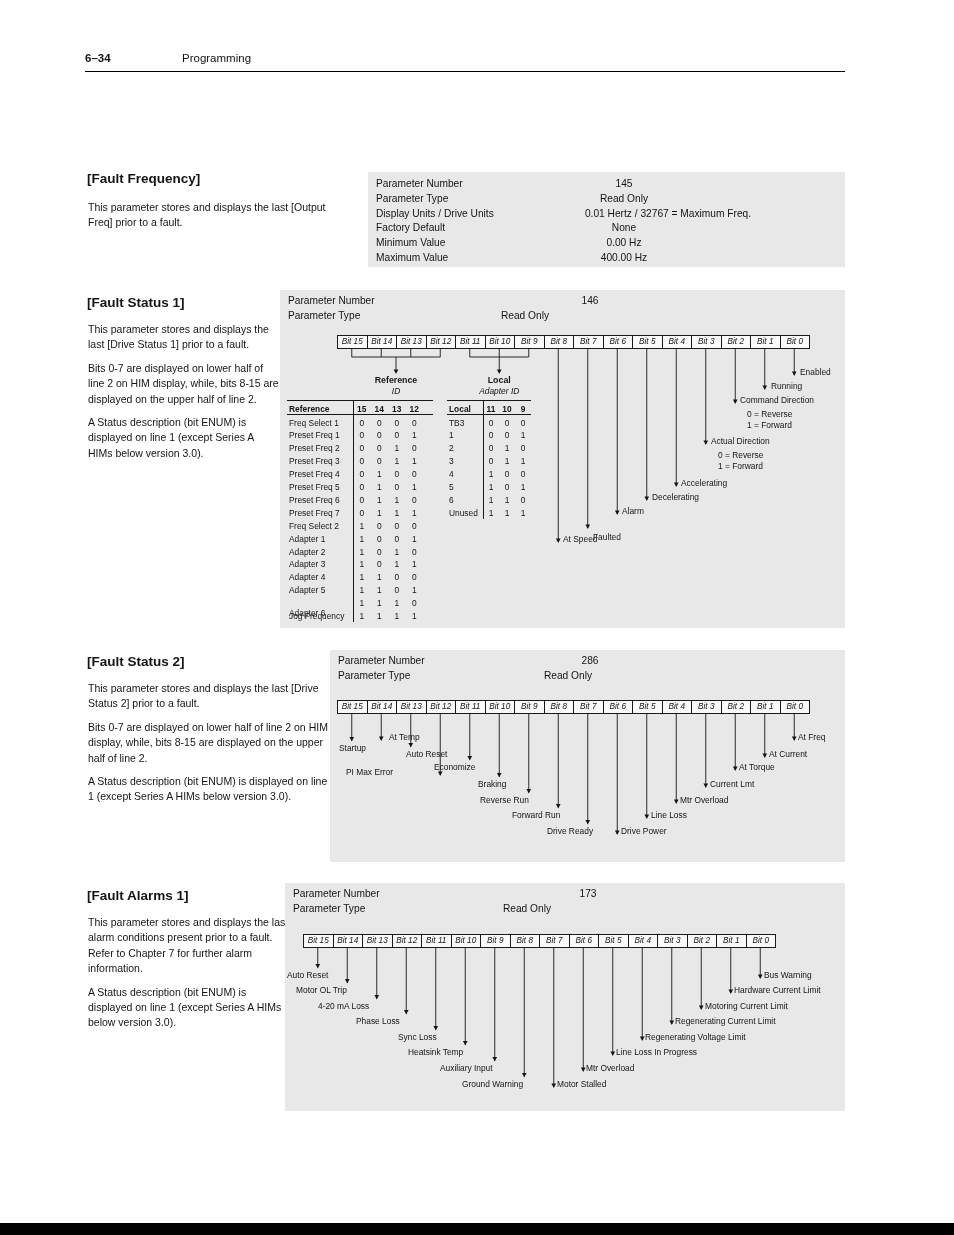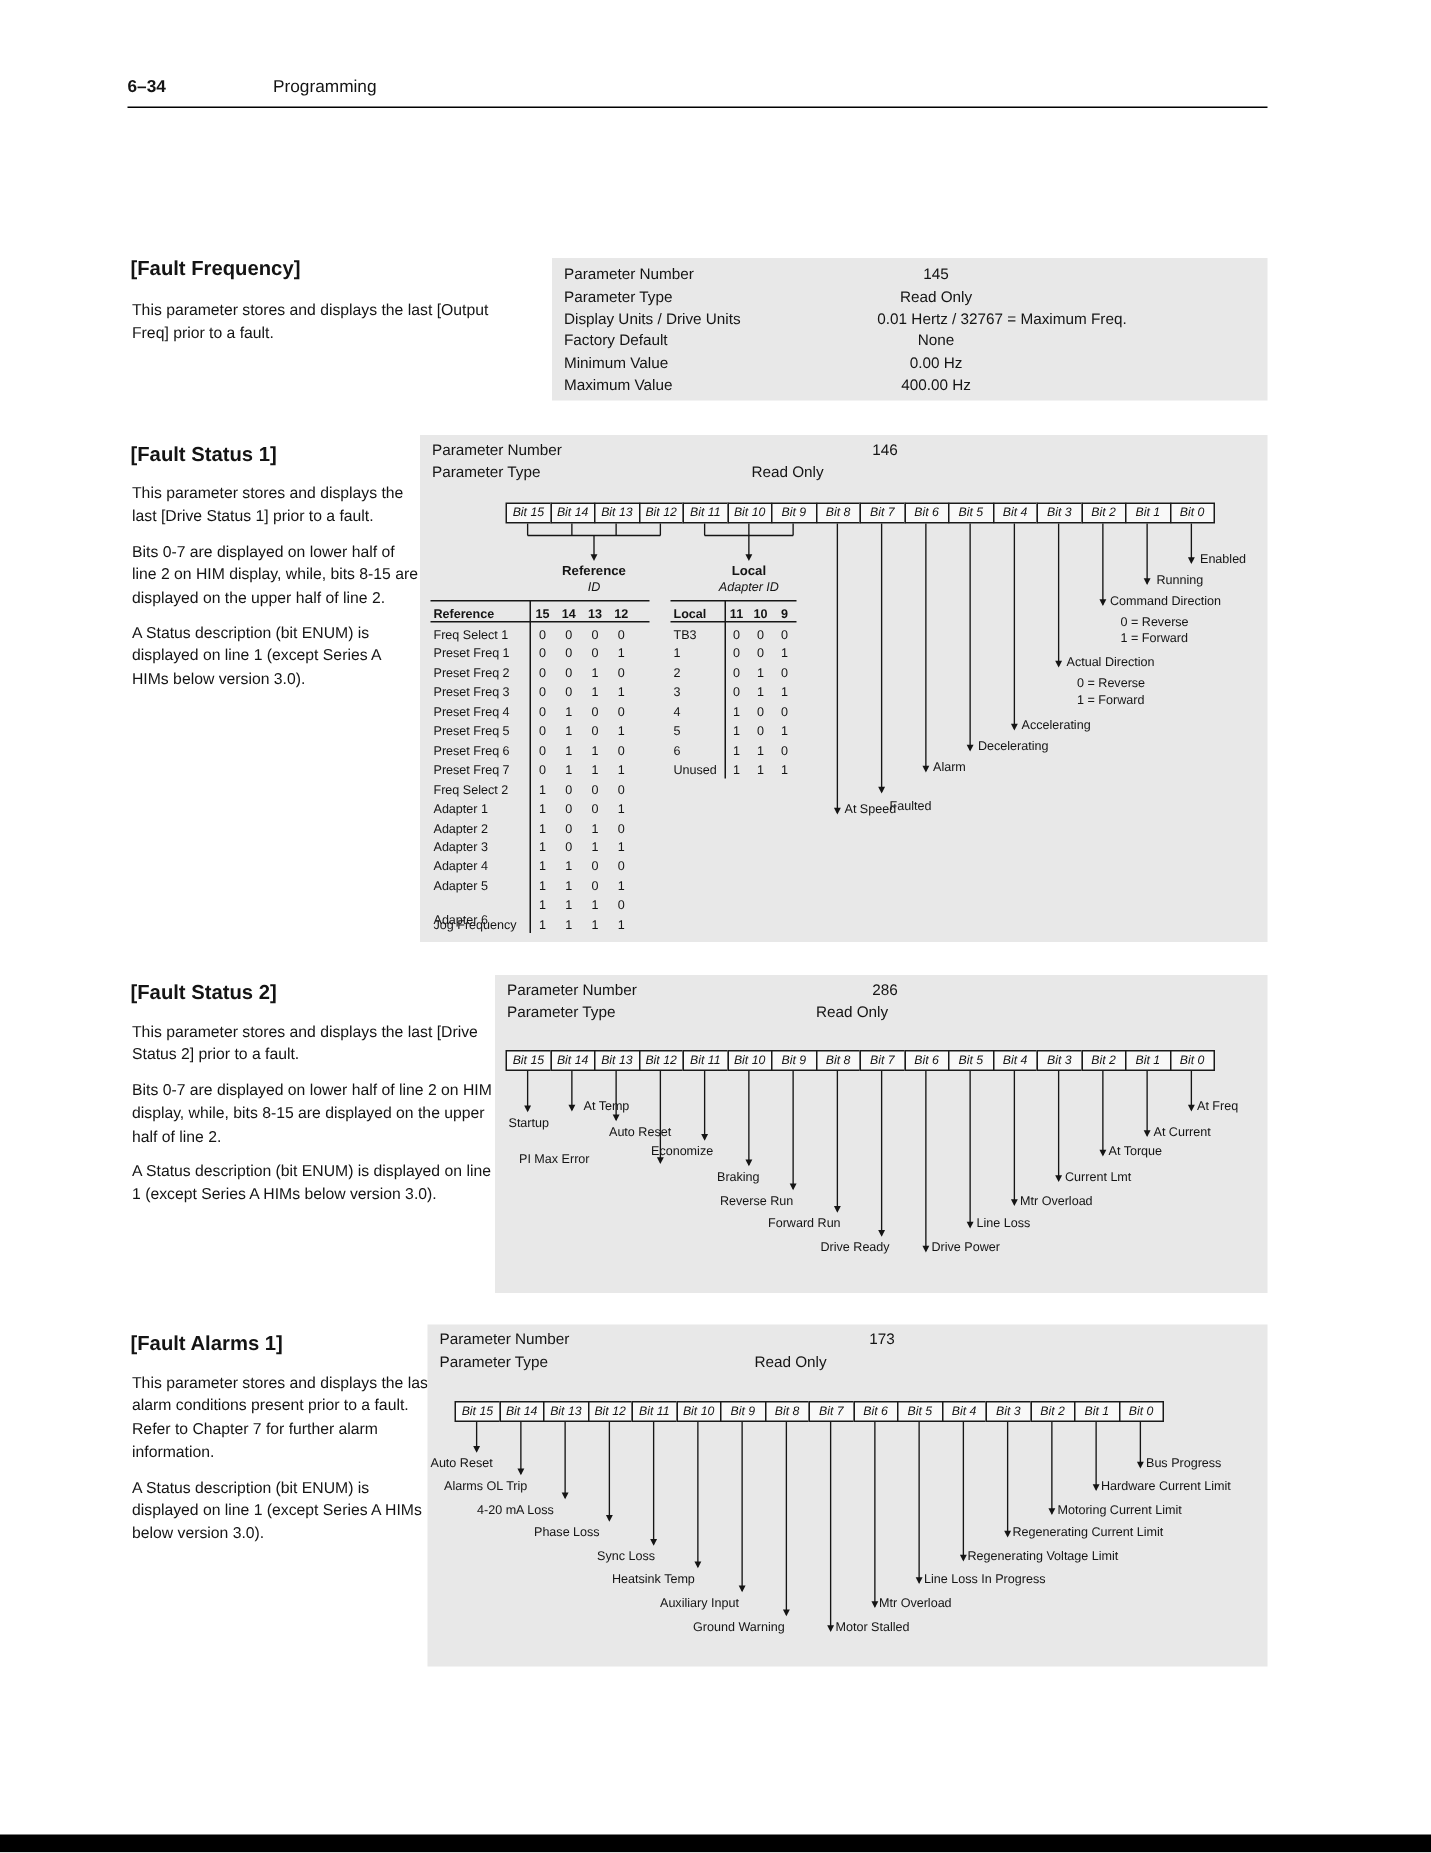--- a/index.html
+++ b/index.html
@@ -394,31 +394,31 @@
         <line x1="386.75" y1="65" x2="386.75" y2="141" stroke="#151515" stroke-width="0.9"></line>
         <polygon points="384.45,137.5 389.05,137.5 386.75,142" fill="#151515"></polygon>
         <line x1="416.25" y1="65" x2="416.25" y2="126" stroke="#151515" stroke-width="0.9"></line>
         <polygon points="413.95,122.5 418.55,122.5 416.25,127" fill="#151515"></polygon>
         <line x1="445.75" y1="65" x2="445.75" y2="110" stroke="#151515" stroke-width="0.9"></line>
         <polygon points="443.45,106.5 448.05,106.5 445.75,111" fill="#151515"></polygon>
         <line x1="475.25" y1="65" x2="475.25" y2="95" stroke="#151515" stroke-width="0.9"></line>
         <polygon points="472.95,91.5 477.55,91.5 475.25,96" fill="#151515"></polygon>
       </svg>
       <div class="blabel" style="position: absolute; left: 2px; top: 87px;">Auto Reset</div>
-      <div class="blabel" style="position: absolute; left: 11px; top: 102px;">Alarms OL Trip</div>
+      <div class="blabel" style="position: absolute; left: 11px; top: 102px;">Motor OL Trip</div>
       <div class="blabel" style="position: absolute; left: 33px; top: 118px;">4-20 mA Loss</div>
       <div class="blabel" style="position: absolute; left: 71px; top: 133px;">Phase Loss</div>
       <div class="blabel" style="position: absolute; left: 113px; top: 149px;">Sync Loss</div>
       <div class="blabel" style="position: absolute; left: 123px; top: 164px;">Heatsink Temp</div>
       <div class="blabel" style="position: absolute; left: 155px; top: 180px;">Auxiliary Input</div>
       <div class="blabel" style="position: absolute; left: 177px; top: 196px;">Ground Warning</div>
       <div class="blabel" style="position: absolute; left: 272px; top: 196px;">Motor Stalled</div>
       <div class="blabel" style="position: absolute; left: 301px; top: 180px;">Mtr Overload</div>
       <div class="blabel" style="position: absolute; left: 331px; top: 164px;">Line Loss In Progress</div>
       <div class="blabel" style="position: absolute; left: 360px; top: 149px;">Regenerating Voltage Limit</div>
       <div class="blabel" style="position: absolute; left: 390px; top: 133px;">Regenerating Current Limit</div>
       <div class="blabel" style="position: absolute; left: 420px; top: 118px;">Motoring Current Limit</div>
       <div class="blabel" style="position: absolute; left: 449px; top: 102px;">Hardware Current Limit</div>
-      <div class="blabel" style="position: absolute; left: 479px; top: 87px;">Bus Progress</div>
+      <div class="blabel" style="position: absolute; left: 479px; top: 87px;">Bus Warning</div>
     </div>
 
   <div class="abs bottom-bar" style="left:0;top:1223px;width:954px;height:12px"></div>
 </div>
 
 </body></html>

